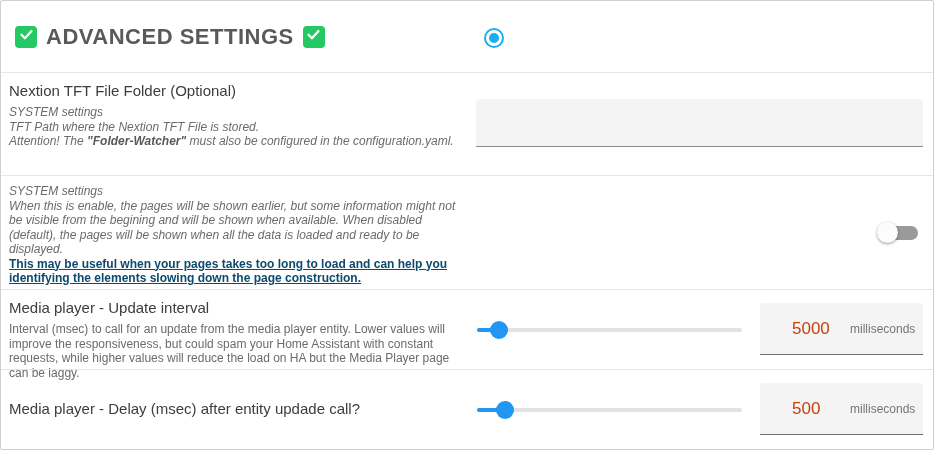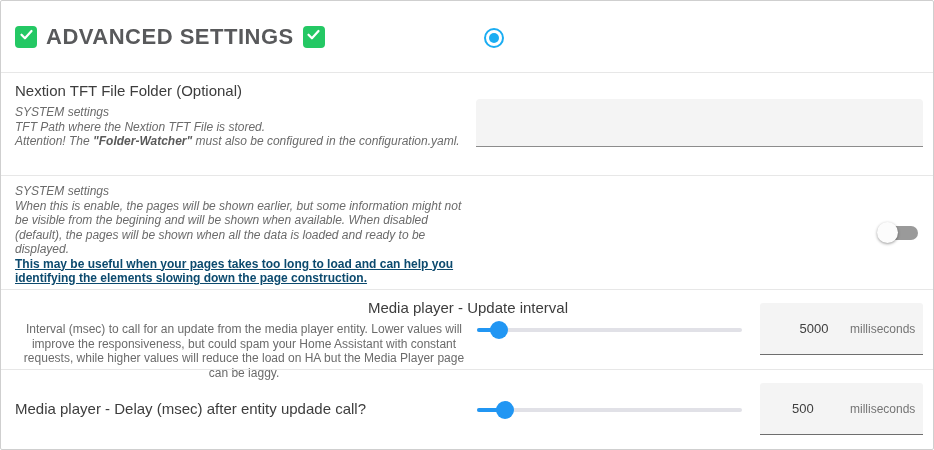--- a/index.html
+++ b/index.html
@@ -42,25 +42,25 @@
     border:2px solid #1badf2; border-radius:50%;
     background:#fff;
     display:flex; align-items:center; justify-content:center;
   }
   .radio-dot { width:10px; height:10px; background:#1badf2; border-radius:50%; }
 
   
   .section {
     position:relative;
     border-top:1px solid #e7e7e7;
-    padding:8px 12px 0 14px;
+    padding:8px 12px 0 8px;
   }
   .sec-tft    { height:103px; }
   .sec-pages  { height:114px; }
-  .sec-interval { height:80px;text-align:center; }
+  .sec-interval { height:80px; }
   .sec-delay  { height:92px; }
 
   .sec-title {
     font-size:15px; line-height:17px;
     color:#3d3d3d;
     margin:1px 0 6px 0;
     font-weight:400;
   }
   .desc {
     font-size:12px; line-height:14.5px;
@@ -124,21 +124,21 @@
   .value-box {
     position:absolute; left:759px; top:13px;
     width:163px; height:52px;
     background:#f4f4f4;
     border-bottom:1px solid #6e6e6e;
     border-radius:3px 3px 0 0;
     display:flex; align-items:center;
     padding-left:32px;
   }
   .value-num {
-    font-size:13px; color:#404040;
+    font-size:17px; color:#c2410c;
     min-width:44px;
   }
   .value-unit {
     font-size:12px; color:#757575;
     margin-left:14px;
   }
 
   
   .sec-delay .sec-title { margin-top:22px; width:455px; }
   .sec-tft .desc div { white-space:nowrap; }

